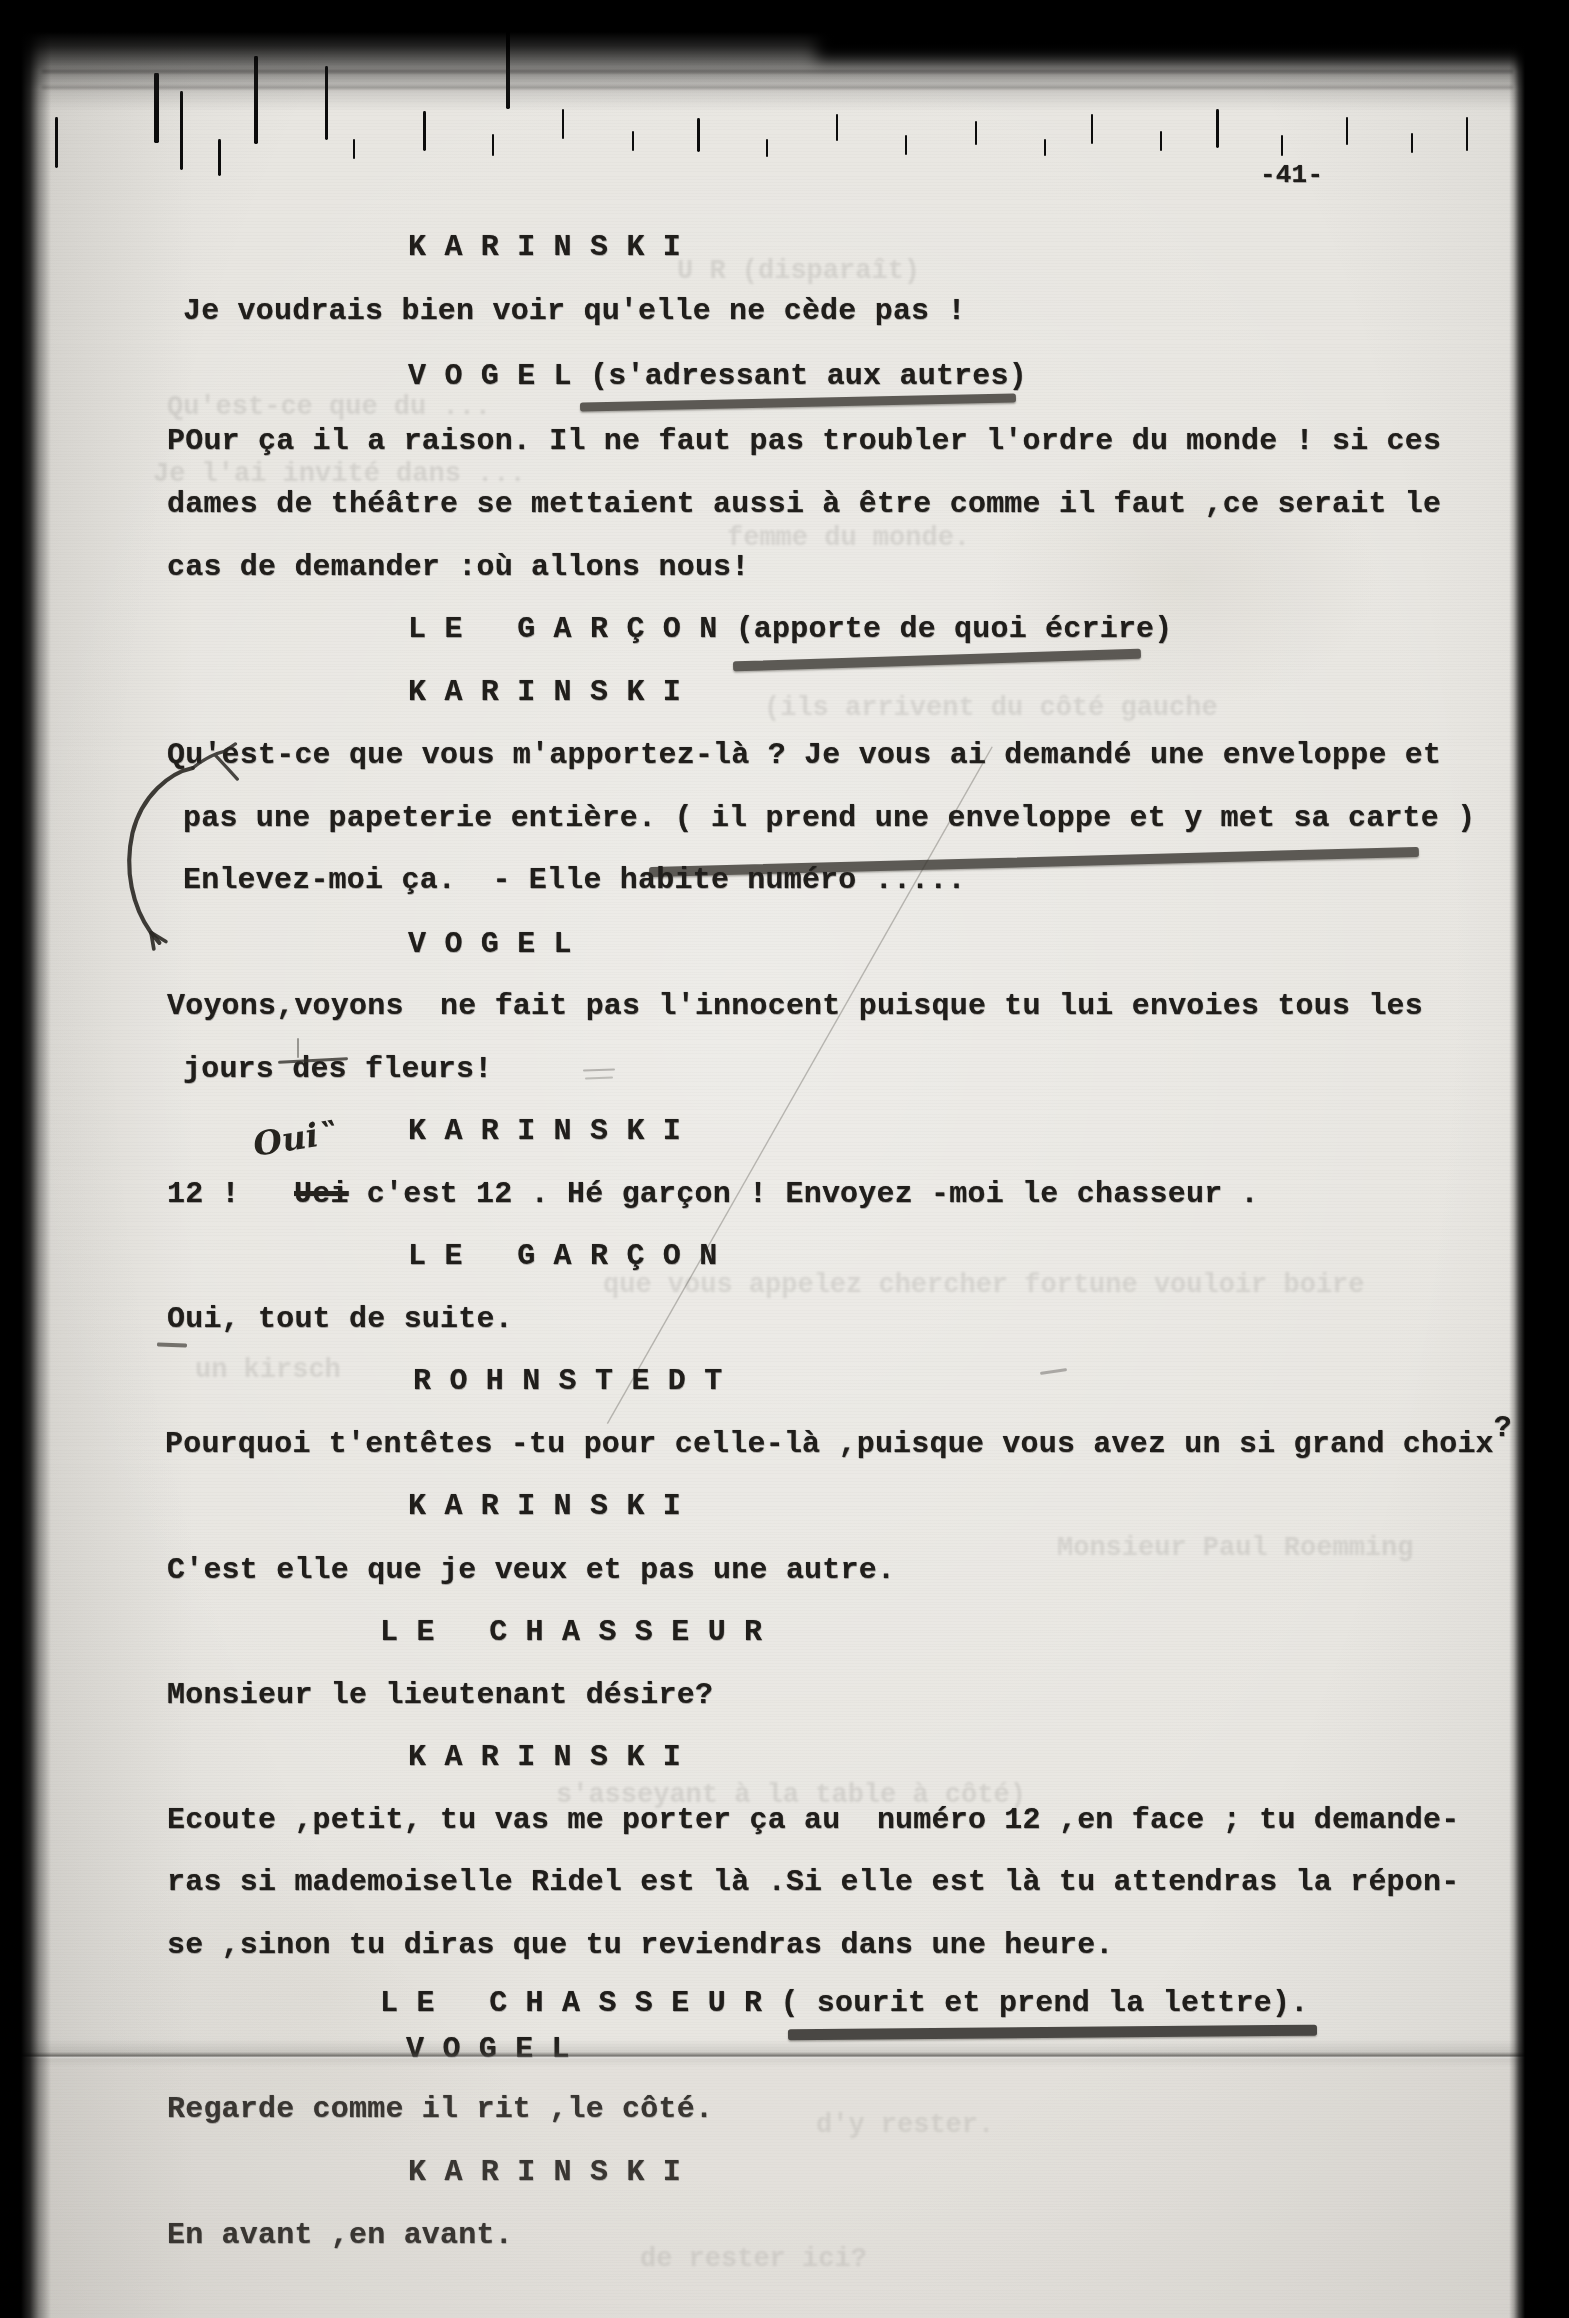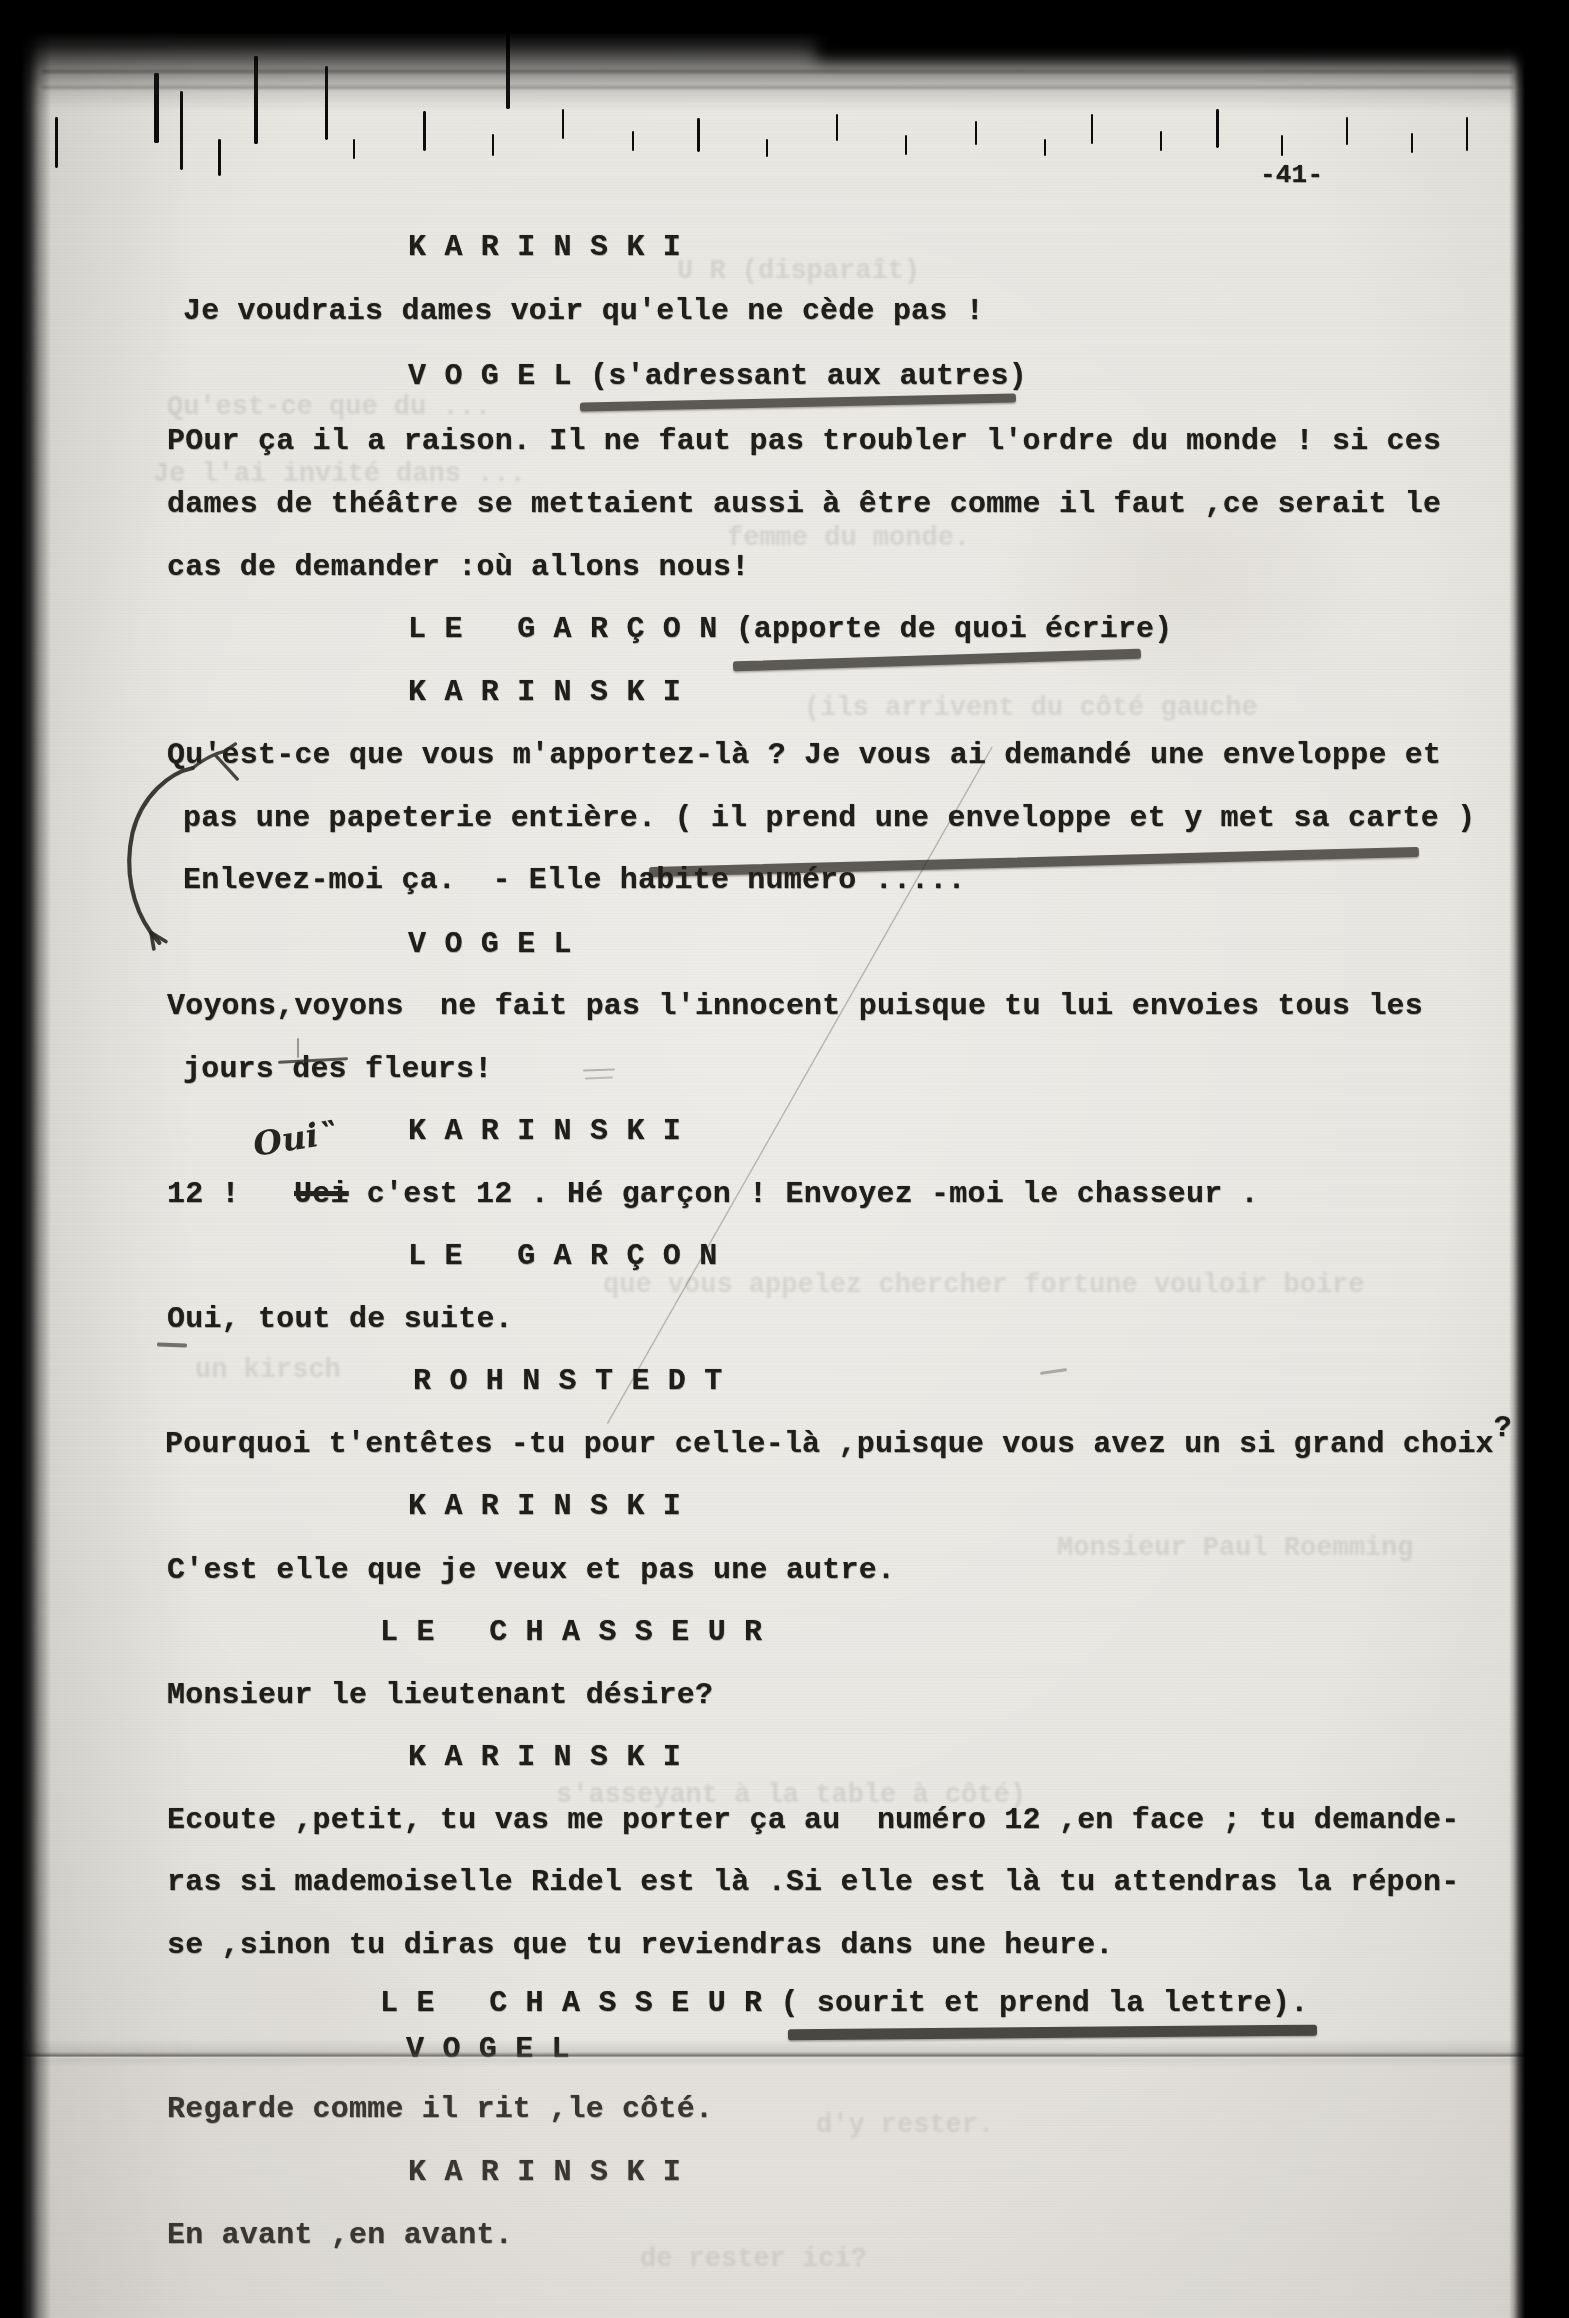--- a/index.html
+++ b/index.html
@@ -48,32 +48,32 @@
 
 <div id="scan">
 
   <div class="vignette"></div>
   <div class="texture"></div>
 
   <div class="ghost" style="left:677px;top:256px;">U R (disparaît)</div>
   <div class="ghost" style="left:167px;top:392px;">Qu'est-ce que du ...</div>
   <div class="ghost" style="left:153px;top:459px;">Je l'ai invité dans ...</div>
   <div class="ghost" style="left:719px;top:523px;margin-left:8px;">femme du monde.</div>
-  <div class="ghost" style="left:804px;top:693px;">(ils arrivent du côté gauche</div>
+  <div class="ghost" style="left:764px;top:693px;">(ils arrivent du côté gauche</div>
   <div class="ghost" style="left:603px;top:1270px;">que vous appelez chercher fortune vouloir boire</div>
   <div class="ghost" style="left:195px;top:1355px;">un kirsch</div>
   <div class="ghost" style="left:1057px;top:1533px;">Monsieur Paul Roemming</div>
   <div class="ghost" style="left:556px;top:1780px;">s'asseyant à la table à côté)</div>
   <div class="ghost" style="left:816px;top:2110px;">d'y rester.</div>
   <div class="ghost" style="left:640px;top:2244px;">de rester ici?</div>
 
   <div class="line" style="left:1260px;top:161px;font-size:26px;">-41-</div>
 
   <div class="line" style="left:408px;top:230px;">K A R I N S K I</div>
-  <div class="line" style="left:183px;top:294px;">Je voudrais dames voir qu'elle ne cède pas !</div>
+  <div class="line" style="left:183px;top:294px;">Je voudrais bien voir qu'elle ne cède pas !</div>
 
   <div class="line" style="left:408px;top:359px;"><span>V O G E L </span><span>(s'adressant aux autres)</span></div>
   <div class="uline" style="left:580px;top:398px;width:436px;height:9.3px;transform:rotate(-1.2deg);"></div>
   <div class="line" style="left:167px;top:424px;">POur ça il a raison. Il ne faut pas troubler l'ordre du monde ! si ces</div>
   <div class="line" style="left:167px;top:487px;">dames de théâtre se mettaient aussi à être comme il faut ,ce serait le</div>
   <div class="line" style="left:167px;top:550px;">cas de demander :où allons nous!</div>
 
   <div class="line" style="left:408px;top:612px;"><span>L E   G A R Ç O N </span><span>(apporte de quoi écrire)</span></div>
   <div class="uline" style="left:733px;top:655px;width:408px;height:10.2px;transform:rotate(-1.8deg);"></div>
 

